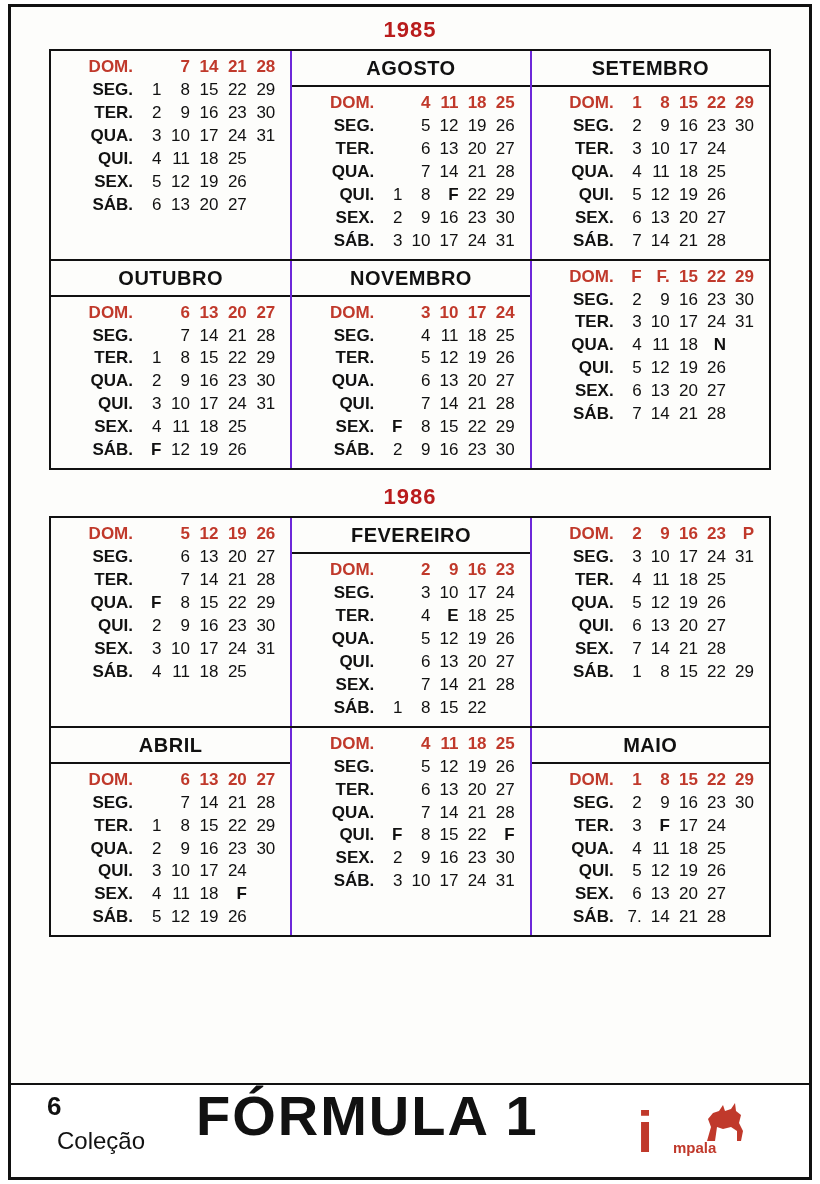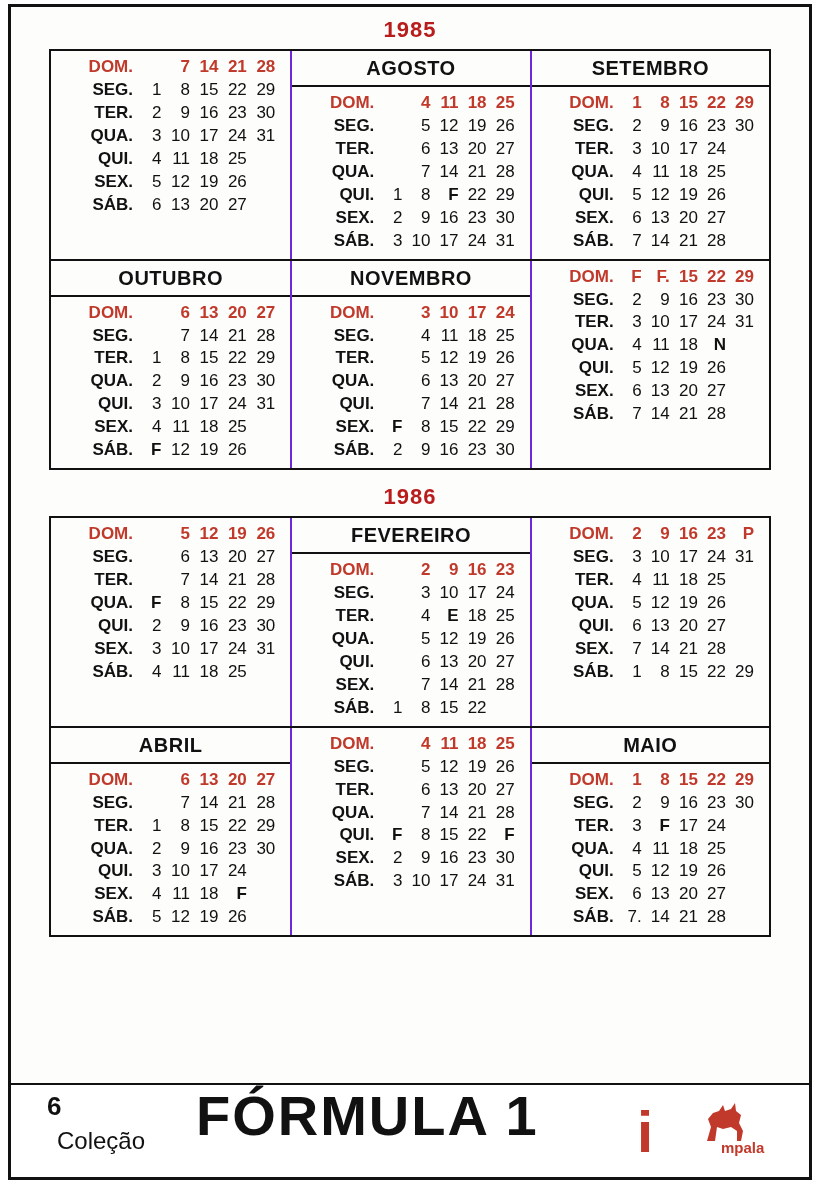--- a/index.html
+++ b/index.html
@@ -122,21 +122,20 @@
   }
   .logo-i{
     position:absolute;left:0;top:4px;
     font-size:58px;font-weight:bold;color:#c0392b;
     line-height:1;
   }
   .logo-word{
     position:absolute;left:36px;top:40px;
     font-size:15px;font-weight:bold;color:#c0392b;
     letter-spacing:0px;
-    margin-left:48px;
   }
   .logo-deer{
     position:absolute;left:58px;top:2px;
     width:56px;height:44px;
   }
 </style>
 </head>
 <body>
 
 <div class="card">

